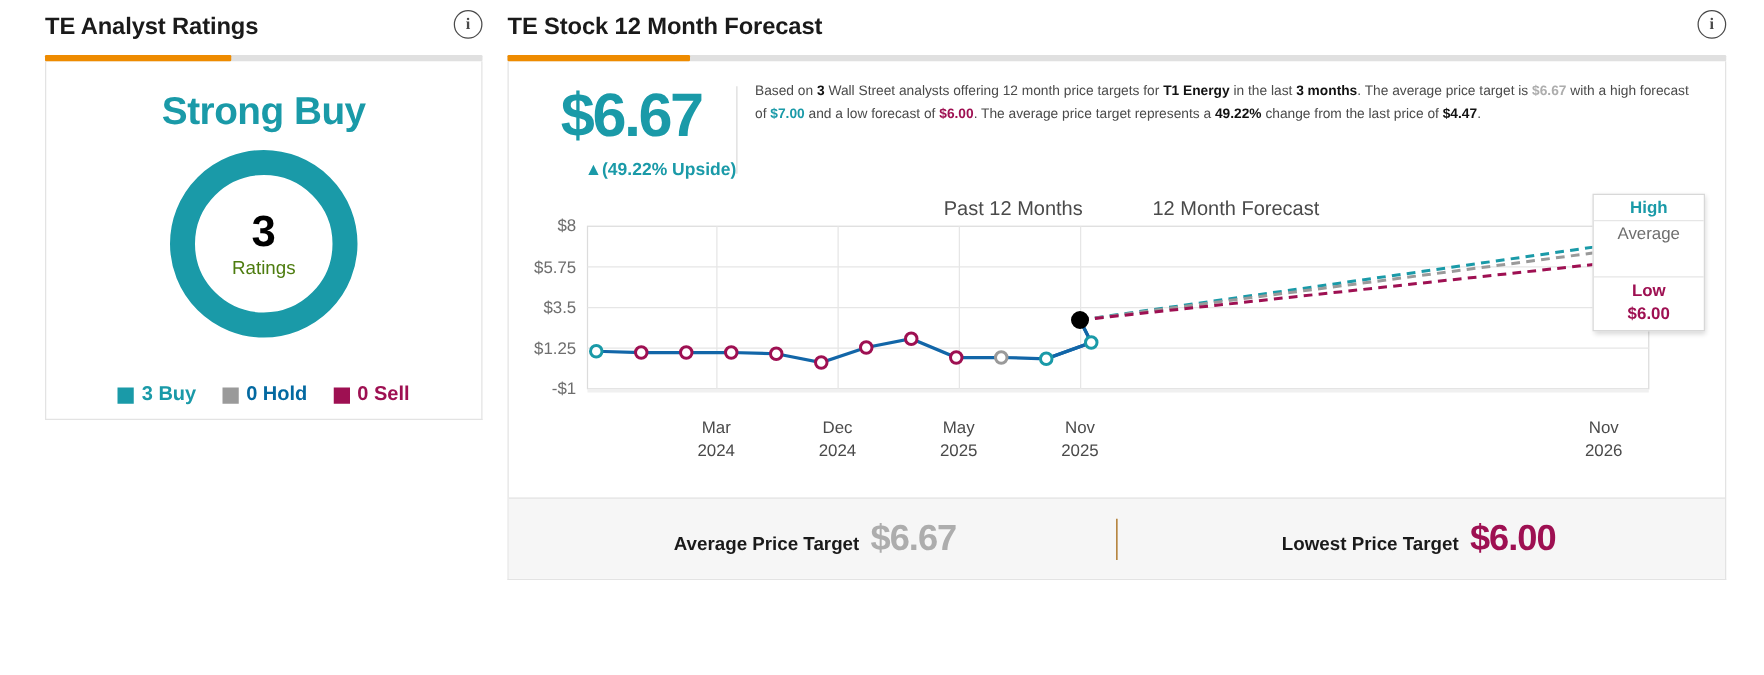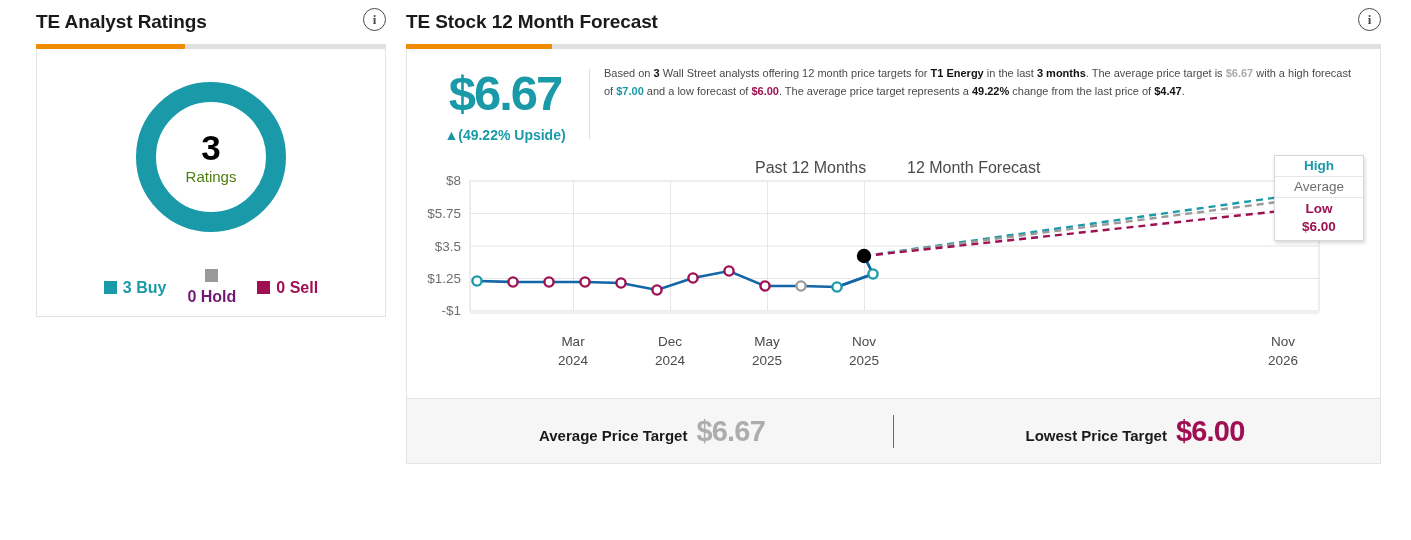--- a/index.html
+++ b/index.html
@@ -53,69 +53,69 @@
     position: absolute; left: 0; top: 0; width: 160px; height: 160px;
     display: flex; flex-direction: column; align-items: center; justify-content: center;
   }
   .donut-count { font-size: 35px; font-weight: bold; color: #000; line-height: 1; }
   .donut-label { font-size: 15px; color: #4d7c0f; margin-top: 3px; }
 
   .legend { display: flex; justify-content: center; gap: 21px; margin-top: 32px; }
   .legend-item { display: flex; align-items: center; gap: 6px; font-size: 16px; font-weight: bold; }
   .swatch { width: 13px; height: 13px; display: inline-block; }
   .lg-buy  { color: #1a9aa8; }  .sw-buy  { background: #1a9aa8; }
-  .lg-hold { color: #701a75; flex-direction: column; }  .sw-hold { background: #9a9a9a; }
+  .lg-hold { color: #0369a1; }  .sw-hold { background: #9a9a9a; }
   .lg-sell { color: #9e1052; }  .sw-sell { background: #9e1052; }
 
   .left-footer {
     border-top: 1px solid #e3e3e3;
     background: #f6f6f6;
     padding: 14px 16px 16px 16px;
     font-size: 14.5px; color: #4a4a4a; line-height: 1.5;
   }
   .left-footer b { color: #1a1a1a; }
 
   
   .summary { display: flex; padding: 16px 14px 10px 14px; }
   .price-block { width: 168px; flex: none; text-align: center; padding-top: 4px; }
   .big-price {
     font-size: 49px; font-weight: bold; color: #1a9aa8;
     letter-spacing: -2px; line-height: 1;
   }
-  .upside { font-size: 14px; font-weight: bold; color: #1a9aa8; margin-top: 9px; }
+  .upside { font-size: 14px; font-weight: bold; color: #1a9aa8; margin-top: 9px; text-align: right; }
   .divider-v { width: 1px; background: #dcdcdc; margin: 4px 14px 4px 0; }
   .blurb {
     flex: 1; font-size: 11px; color: #4a4a4a; line-height: 1.62;
     padding-right: 14px;
   }
   .blurb b { color: #121212; }
   .c-teal { color: #1a9aa8; font-weight: bold; }
   .c-gray { color: #adadad; font-weight: bold; }
   .c-mag  { color: #9e1052; font-weight: bold; }
 
   
   .chart-area { position: relative; height: 245px; margin: 0 8px 0 8px; }
   .chart-svg { position: absolute; left: 0; top: 0; }
   .chart-headers { position: absolute; top: 6px; left: 0; width: 100%; height: 20px; }
   .chart-hdr { position: absolute; font-size: 16px; color: #4a4a4a; }
   .hdr-past { left: 340px; top: 0; text-align: right; }
-  .hdr-fcst { left: 492px; top: 0; }
+  .hdr-fcst { left: 507px; top: 0; }
 
   .tooltip {
     position: absolute; right: 8px; top: 2px;
     width: 88px; background: #ffffff;
     border: 1px solid #d8d8d8;
     box-shadow: 1px 2px 4px rgba(0,0,0,0.16);
     text-align: center; z-index: 5;
   }
   .tt-row { font-size: 13.5px; padding: 2px 0 3px; }
   .tt-row + .tt-row { border-top: 1px solid #e6e6e6; }
   .tt-high { color: #1a9aa8; font-weight: bold; }
   .tt-avg  { color: #6e6e6e; }
-  .tt-low  { color: #9e1052; font-weight: bold; line-height: 1.3; padding-bottom: 5px; }
+  .tt-low  { color: #9e1052; font-weight: bold; line-height: 1.3; padding-bottom: 5px; margin-top: 24px; }
 
   
   .targets {
     border-top: 1px solid #e3e3e3;
     background: #f6f6f6;
     display: flex; align-items: center;
     height: 64px; padding: 0 4px;
   }
   .target-cell {
     flex: 1; display: flex; align-items: baseline; justify-content: center; gap: 9px;
@@ -138,20 +138,21 @@
       <div class="info-icon">
           <i>i</i>
         </div>
     </div>
     <div class="tabbar left">
         <div class="fill"></div>
       </div>
 
     <div class="card">
       <div class="left-body">
+        <div class="rating-word">Strong Buy</div>
 
         <div class="donut-wrap">
           <svg width="160" height="160" viewBox="0 0 160 160">
             <circle cx="80" cy="80" r="65" fill="none" stroke="#1a9aa8" stroke-width="20"></circle>
           </svg>
           <div class="donut-center">
             <div class="donut-count">3</div>
             <div class="donut-label">Ratings</div>
           </div>
         </div>

